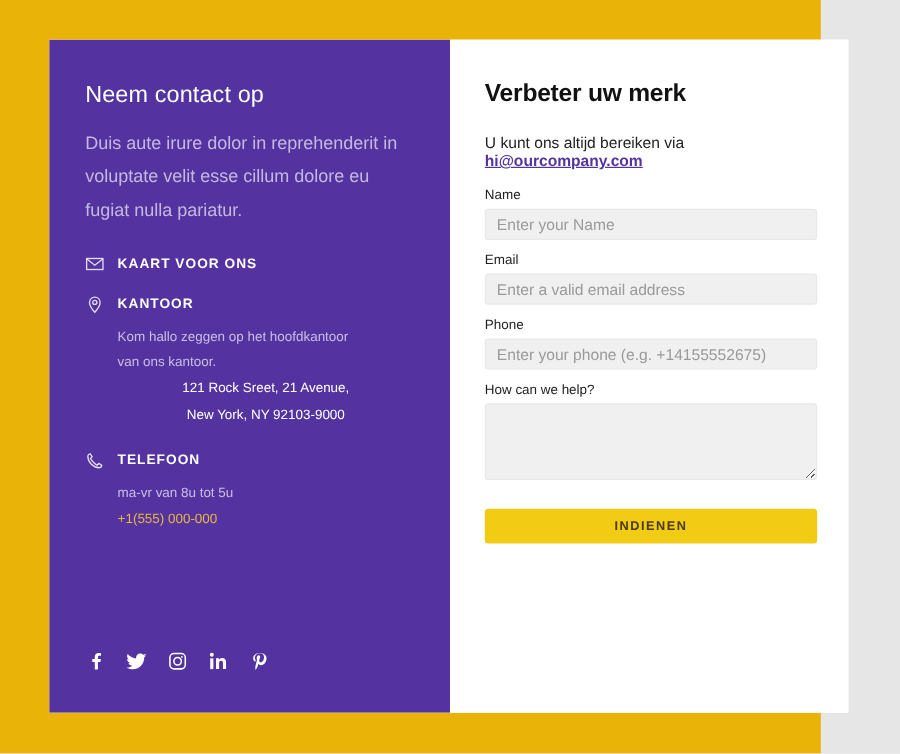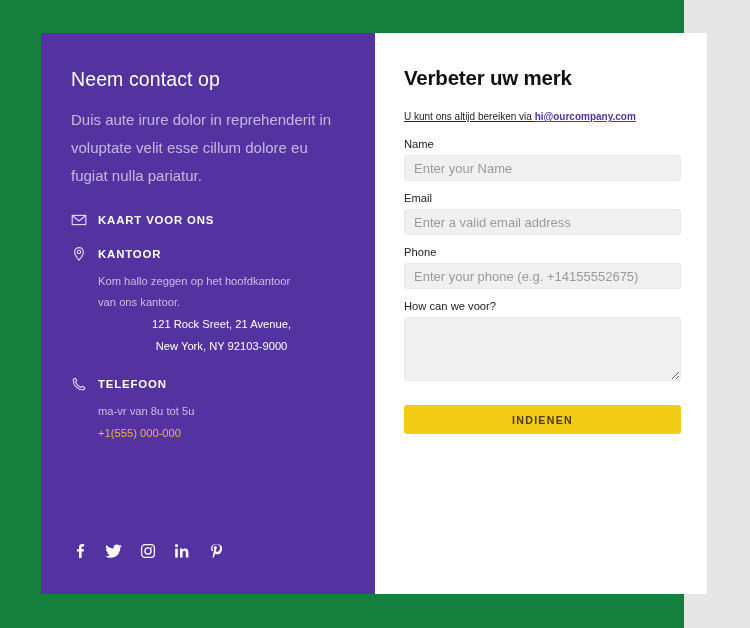--- a/index.html
+++ b/index.html
@@ -8,21 +8,21 @@
     width: 750px; height: 628px;
     background: #e6e6e6;
     font-family: "Liberation Sans", sans-serif;
     overflow: hidden;
   }
 
   .page {
     position: relative;
     width: 684px;
     height: 628px;
-    background: #15803d;
+    background: #eab308;
   }
 
   .card {
     position: absolute;
     left: 41px;
     top: 33px;
     width: 666px;
     height: 561px;
     display: flex;
     background: #ffffff;
@@ -127,24 +127,23 @@
 
   .right-title {
     color: #111111;
     font-size: 20.5px;
     font-weight: 700;
     letter-spacing: -0.2px;
     margin: 5px 0 21px 0;
   }
 
   .right-sub {
-    font-size: 10px;
+    font-size: 13px;
     color: #222222;
     margin: 0 0 16px 0;
-    text-decoration: underline;
   }
   .right-sub a {
     color: #5433a0;
     font-weight: 700;
     text-decoration: underline;
   }
 
   .field { margin-bottom: 11px; }
 
   .field-label {
@@ -304,21 +303,21 @@
         <label class="field-label">Email</label>
         <input class="field-input" type="email" placeholder="Enter a valid email address" style="">
       </div>
 
       <div class="field">
         <label class="field-label">Phone</label>
         <input class="field-input" type="tel" placeholder="Enter your phone (e.g. +14155552675)" style="">
       </div>
 
       <div class="field">
-        <label class="field-label">How can we voor?</label>
+        <label class="field-label">How can we help?</label>
         <textarea class="field-textarea" placeholder="" style=""></textarea>
       </div>
 
       <button class="submit-btn">INDIENEN</button>
     </div>
 
   </div>
 </div>
 
 </body></html>

